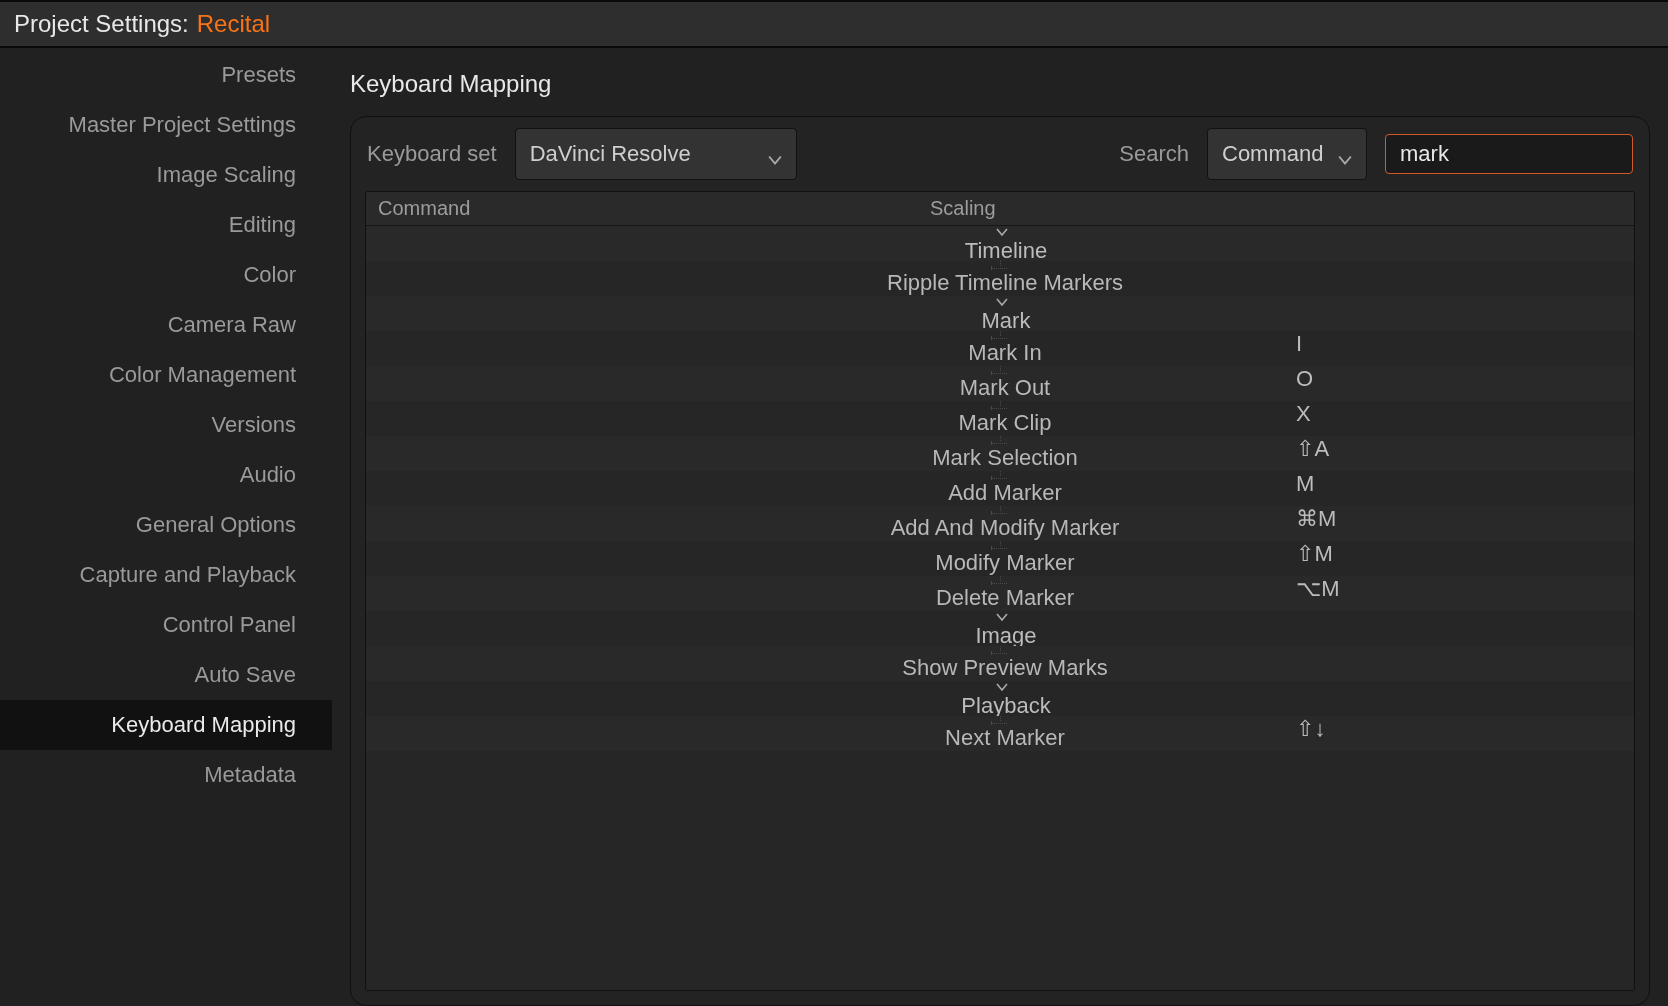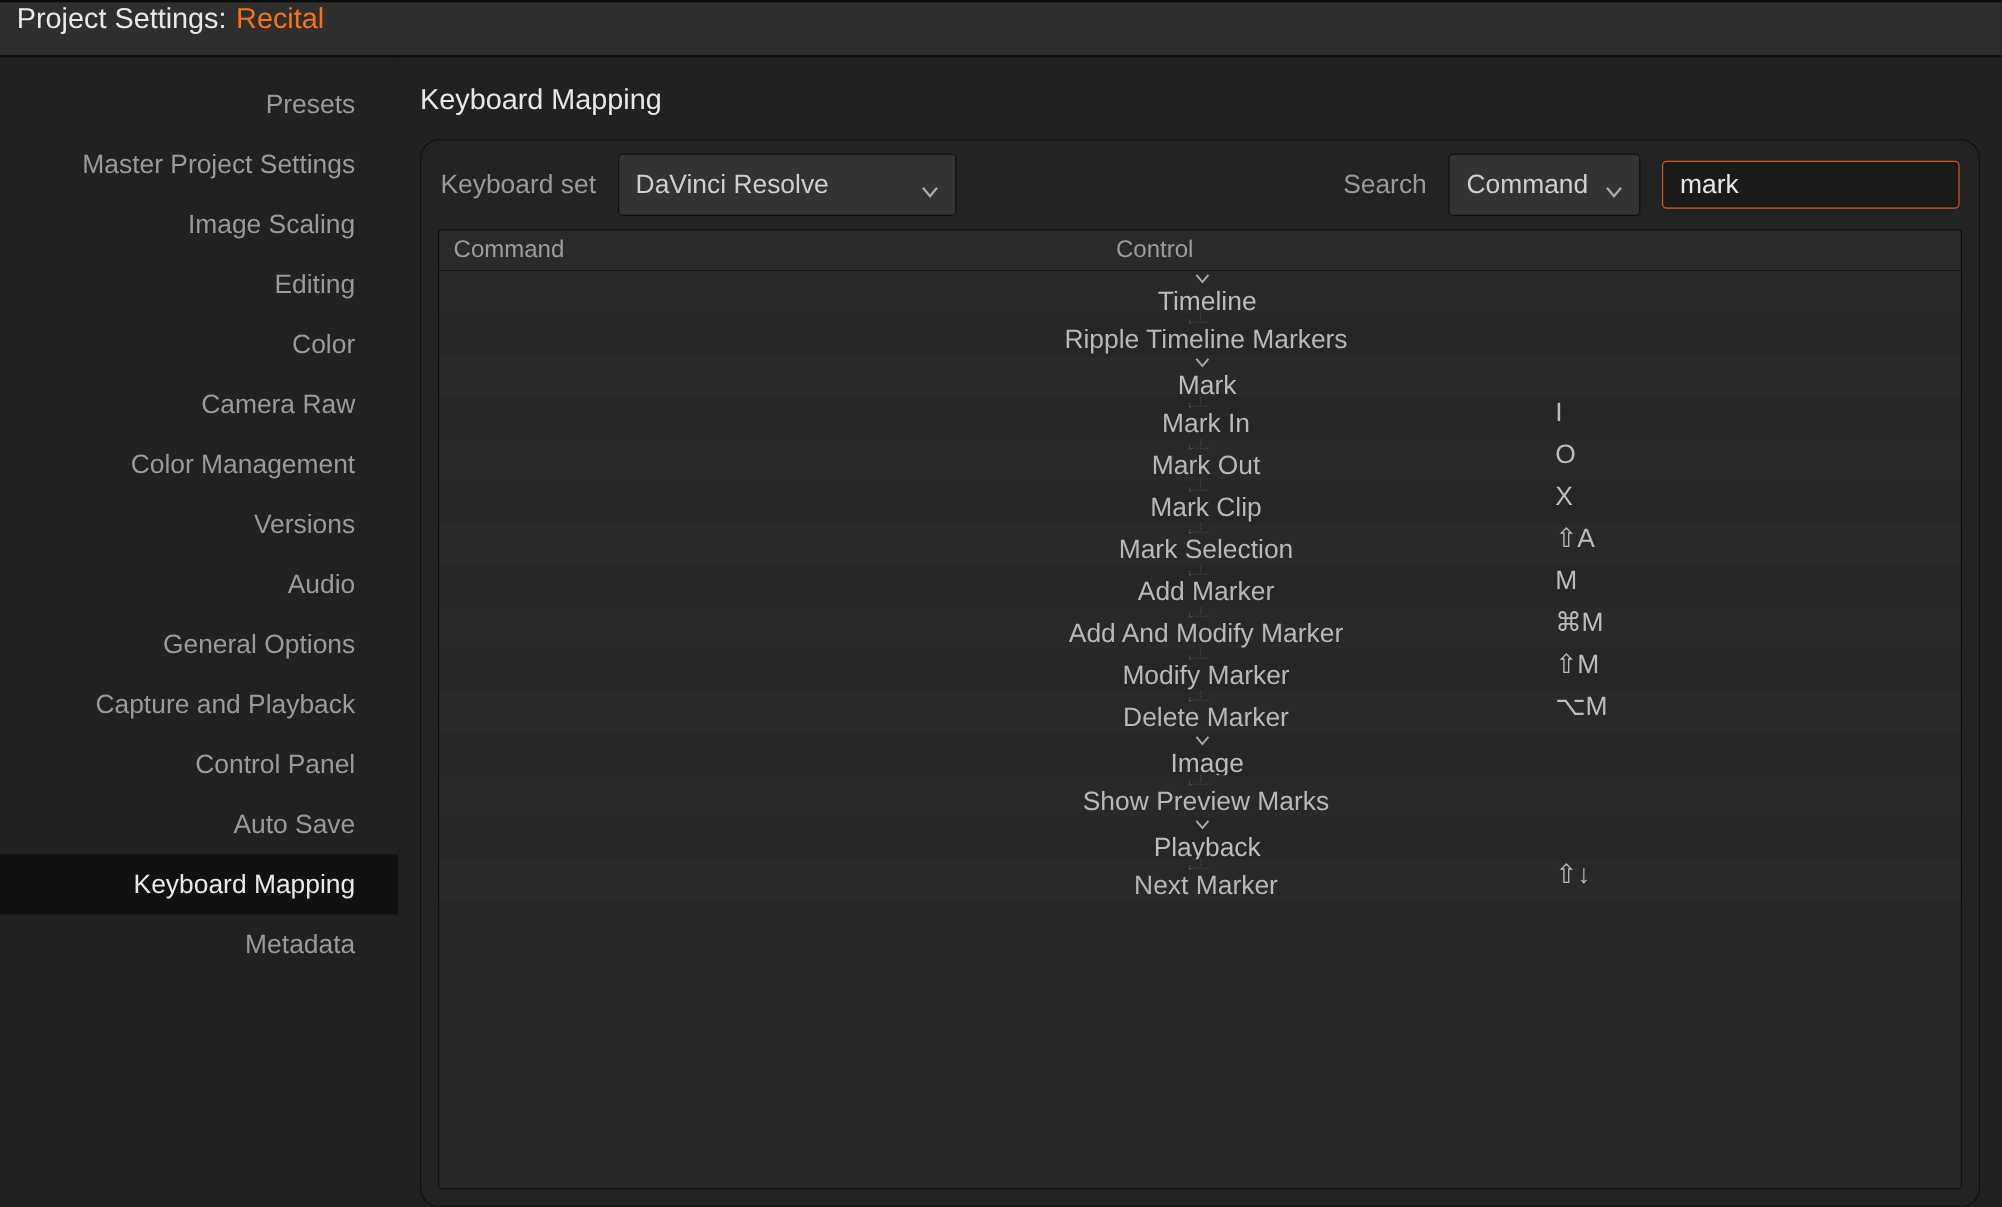--- a/index.html
+++ b/index.html
@@ -11,36 +11,36 @@
     font-size: 22px;
     overflow: hidden;
   }
 
   .titlebar {
     height: 48px;
     background: #2e2e2e;
     border-top: 2px solid #0a0a0a;
     border-bottom: 2px solid #0a0a0a;
     display: flex;
-    align-items: flex-start;
+    align-items: center;
     padding: 0 14px;
     font-size: 24px;
   }
   .titlebar .prefix { color: #e8e8e8; font-weight: 500; }
   .titlebar .name { color: #f97316; font-weight: 500; margin-left: 8px; }
 
   .body {
     display: flex;
     height: calc(100% - 48px);
   }
 
   .sidebar {
     width: 332px;
     background: #212121;
-    padding-top: 14px;
+    padding-top: 2px;
   }
   .sidebar .nav-item {
     height: 50px;
     display: flex;
     align-items: center;
     justify-content: flex-end;
     padding-right: 36px;
     color: #9a9a9a;
     cursor: pointer;
   }
@@ -289,21 +289,21 @@
         </div>
         <div class="search-box">
           <input type="text" value="mark" style="">
 
         </div>
       </div>
 
       <div class="table">
         <div class="thead">
           <div class="col-cmd">Command</div>
-          <div class="col-short">Control</div>
+          <div class="col-short">Scaling</div>
         </div>
         <div class="tbody" id="tbody">
             <div class="row">
               <span class="disclosure">
                 <svg viewBox="0 0 12 12">
                   <path d="M1 3 L6 9 L11 3" fill="none" stroke="#aaa" stroke-width="1.6"></path>
                 </svg>
               </span>
               <span class="group-label">Timeline</span>
             </div>

